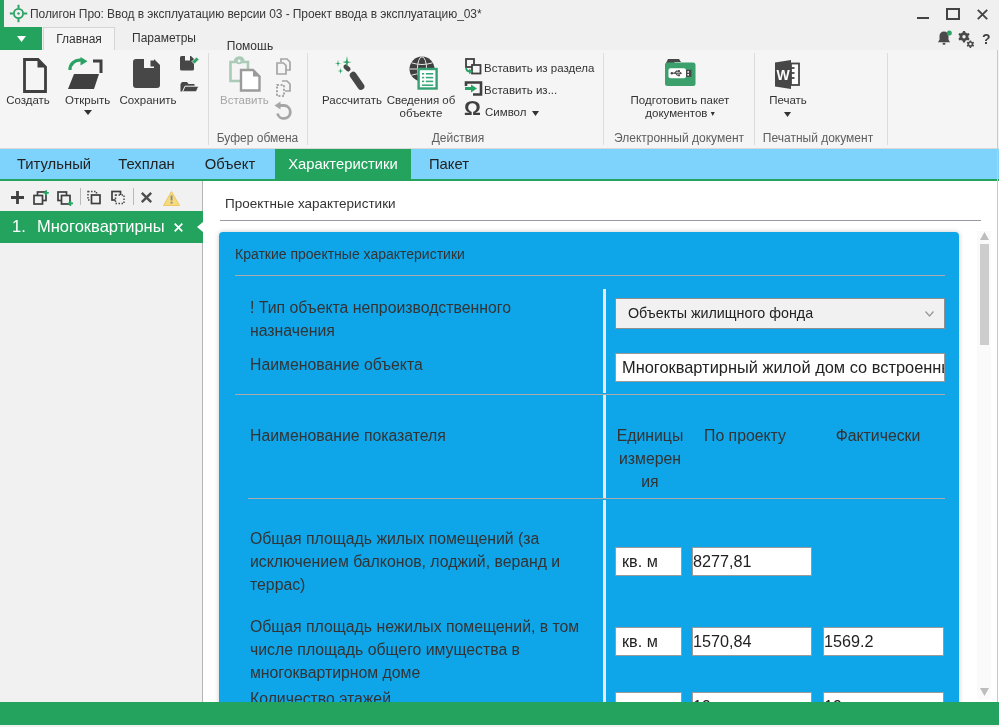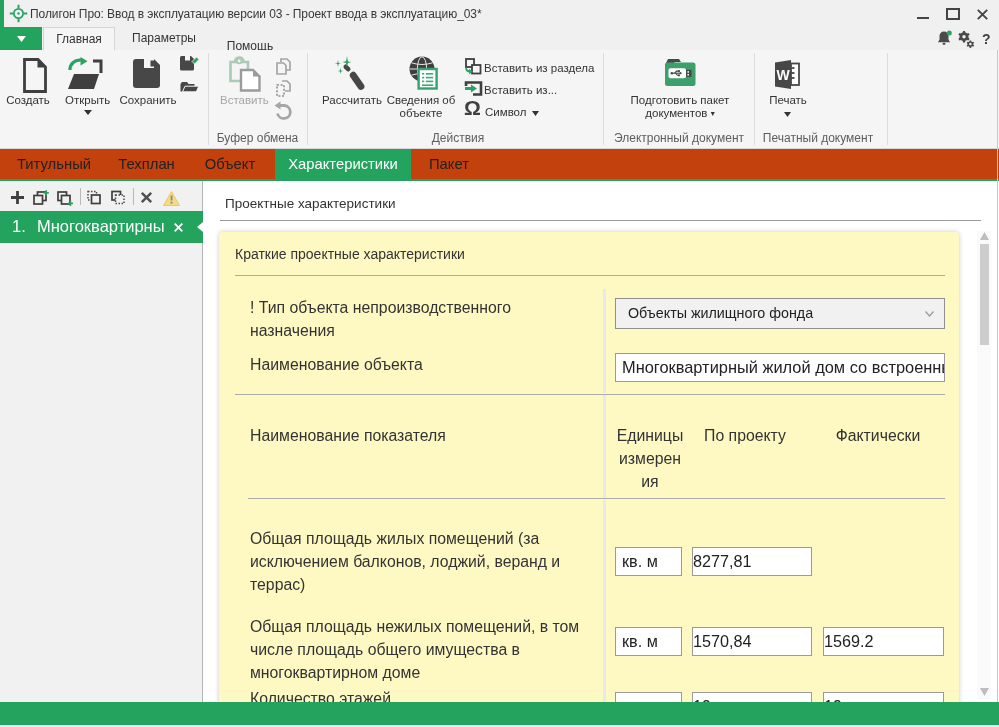--- a/index.html
+++ b/index.html
@@ -17,36 +17,36 @@
   .rtab { position:absolute; top:0; height:23px; font-size:12px; color:#333; text-align:center; line-height:22px; }
   .rtab.active { background:#f5f5f5; border:1px solid #d5d5d5; border-bottom:none; height:23px; z-index:3; }
 
   .ribbon { position:absolute; left:0; top:50px; width:999px; height:99px; background:#f5f5f5; border-bottom:1px solid #d9d9d9; }
   .grouplabel { position:absolute; top:82px; font-size:12px; color:#5e5e5e; text-align:center; line-height:13px; }
   .gsep { position:absolute; top:3px; width:1px; height:92px; background:#dcdcdc; }
   .biglabel { position:absolute; top:44px; font-size:11.5px; color:#333; text-align:center; line-height:13px; }
   .smalllabel { position:absolute; font-size:11.5px; color:#333; line-height:13px; }
   .disabled { color:#a6a6a6 !important; }
 
-  .doctabs { position:absolute; left:0; top:149px; width:999px; height:30px; background:#c2410c; }
+  .doctabs { position:absolute; left:0; top:149px; width:999px; height:30px; background:#7dd3fc; }
   .dtab { position:absolute; top:0; height:30px; line-height:31px; font-size:14.8px; color:#222; text-align:center; }
   .dtab.active { background:#24a35f; color:#fff; }
   .greenline { position:absolute; left:0; top:179px; width:999px; height:2px; background:#24a35f; }
 
   .content { position:absolute; left:0; top:181px; width:999px; height:523px; background:#fff; }
   .sidebar { position:absolute; left:0; top:0; width:203px; height:523px; background:#f1f1f1; border-right:1px solid #b5b5b5; }
   .sidetoolbar { position:absolute; left:0; top:0; width:202px; height:30px; background:#f1f1f1; }
   .tsep { position:absolute; top:7px; width:1px; height:17px; background:#b9b9b9; }
   .sideitem { position:absolute; left:0; top:30px; width:203px; height:32px; background:#24a35f; color:#fff; font-size:16.5px; }
   .notch { position:absolute; right:0px; top:11px; width:0; height:0; border-top:5px solid transparent; border-bottom:5px solid transparent; border-right:6px solid #fff; }
 
   .main { position:absolute; left:204px; top:0; width:795px; height:523px; background:#fff; }
   .mtitle { position:absolute; left:21px; top:15px; font-size:13.5px; color:#333; }
   .mrule { position:absolute; left:16px; top:39px; width:761px; height:1px; background:#9a9aa0; }
-  .card { position:absolute; left:15px; top:51px; width:740px; height:480px; background:#fef9c3; border-radius:4px; box-shadow:0 0 5px rgba(0,0,0,0.22); }
+  .card { position:absolute; left:15px; top:51px; width:740px; height:480px; background:#0ea5e9; border-radius:4px; box-shadow:0 0 5px rgba(0,0,0,0.22); }
 
   .ctitle { position:absolute; left:16px; top:14px; font-size:14px; color:#333; }
   .crule { position:absolute; height:1px; background:#ababab; }
   .vsep { position:absolute; left:384px; width:3px; background:#e9e9e9; }
   .flabel { position:absolute; font-size:15.8px; color:#333; line-height:23px; }
   .fhead { position:absolute; font-size:15.8px; color:#333; text-align:center; line-height:23px; }
   .dropdown { position:absolute; height:31px; background:#f1f1f1; border:1px solid #8f8f8f; font-size:14.3px; color:#222; line-height:28px; padding-left:12px; }
   .tinput { position:absolute; height:29px; background:#fff; border:1px solid #9a9a9a; font-size:16.2px; color:#222; line-height:27px; padding-left:0; white-space:nowrap; overflow:hidden; }
 
   .sbar { position:absolute; left:773px; top:50px; width:14px; height:468px; background:#fafafa; }

